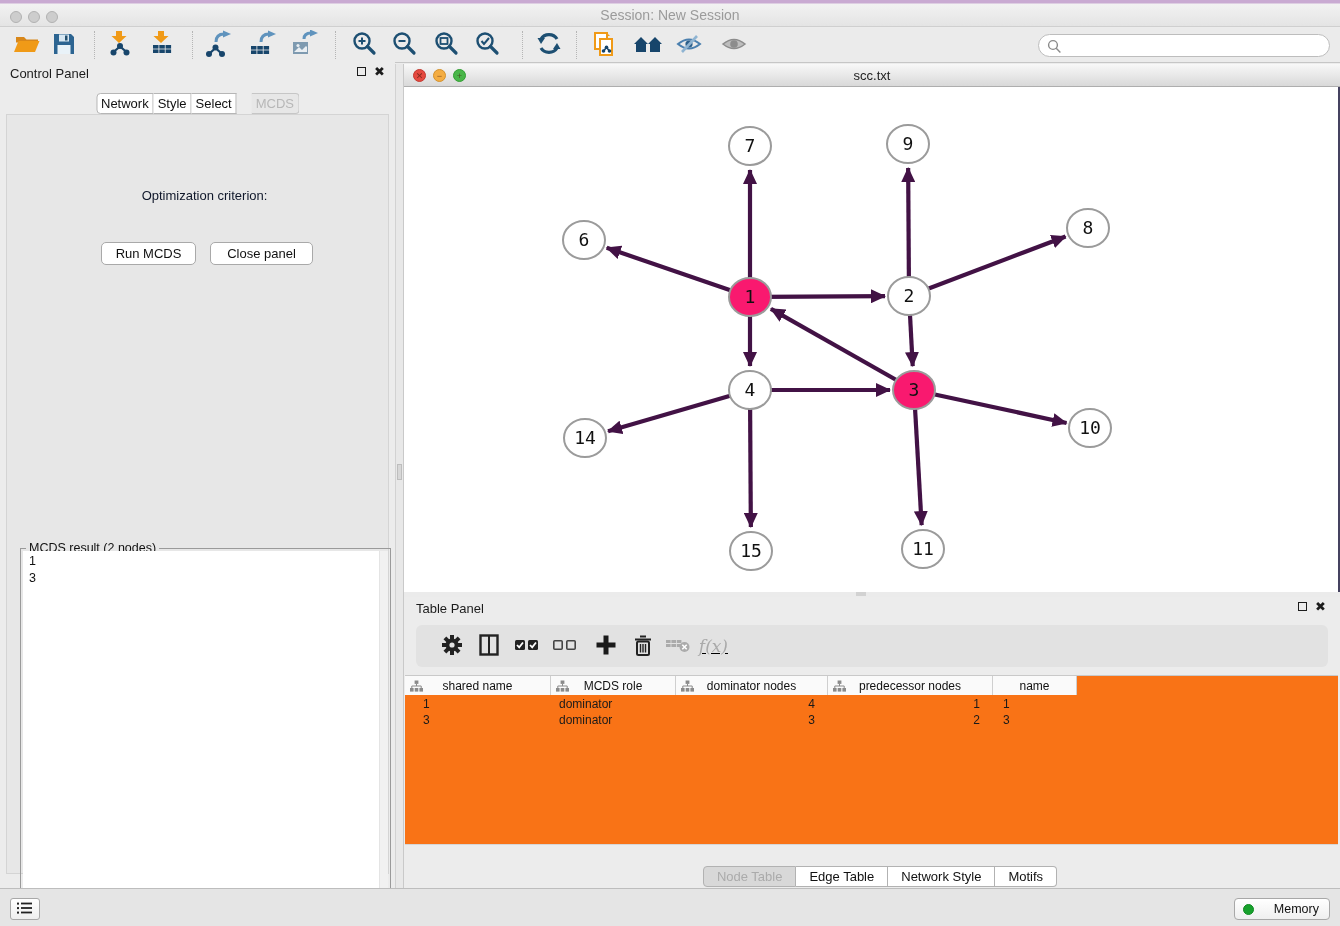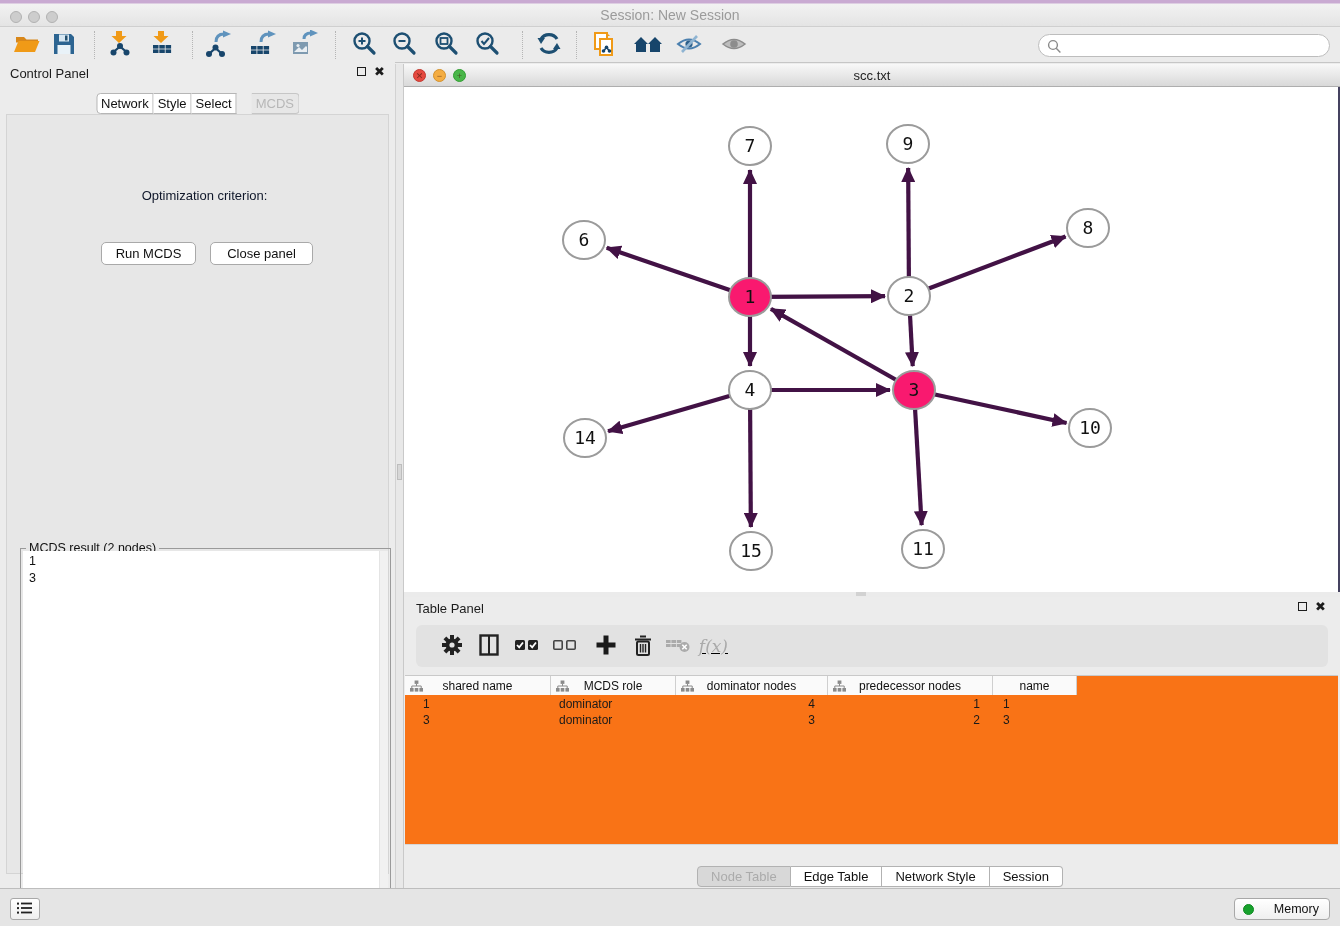--- a/index.html
+++ b/index.html
@@ -523,21 +523,21 @@
             <div class="td" style="width: 165px; text-align: right; padding: 0px 13px 0px 0px;">2</div>
             <div class="td" style="width: 84px; text-align: left; padding: 0px 0px 0px 10px;">3</div>
           </div>
         </div>
     </div>
 
     <div class="tbl-tabs" id="table-tabs">
         <div class="tbl-tab active">Node Table</div>
         <div class="tbl-tab">Edge Table</div>
         <div class="tbl-tab">Network Style</div>
-        <div class="tbl-tab">Session</div>
+        <div class="tbl-tab">Motifs</div>
       </div>
   </div>
 
   <div class="abs status-bar">
     <button class="list-btn">
       <svg width="18" height="14" viewBox="0 0 18 14">
         <g stroke="#222" stroke-width="1.8">
           <line x1="5" y1="2.5" x2="16" y2="2.5"></line>
             <line x1="5" y1="7" x2="16" y2="7"></line>
             <line x1="5" y1="11.5" x2="16" y2="11.5"></line>

